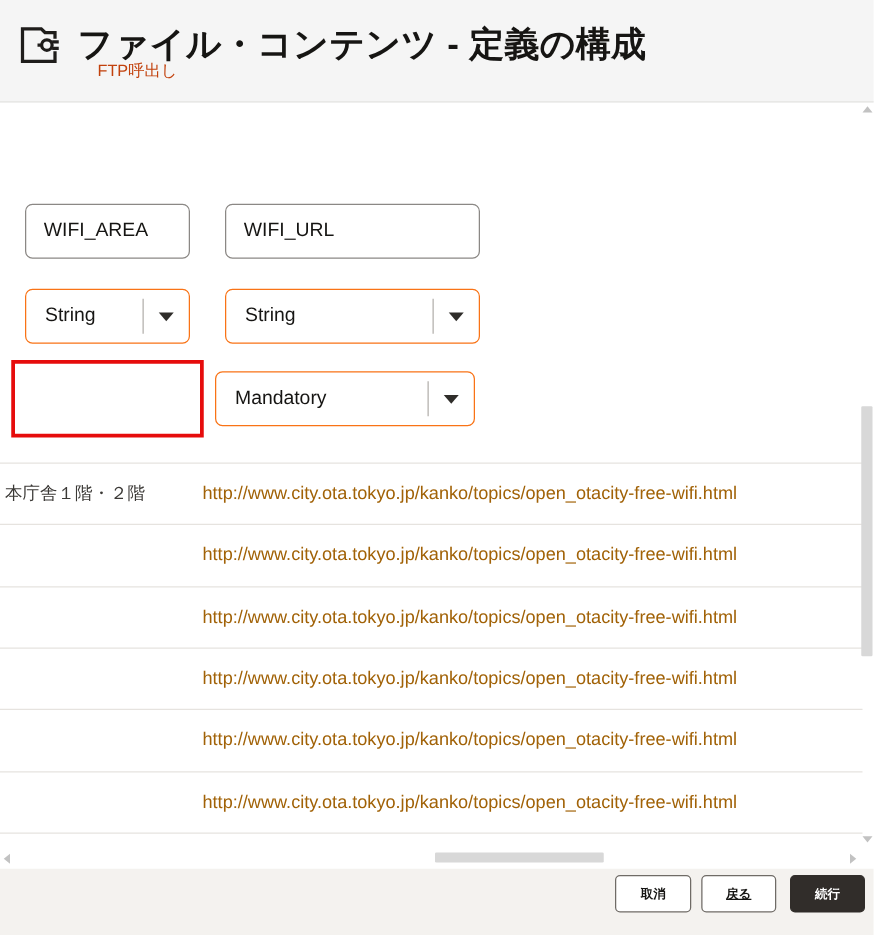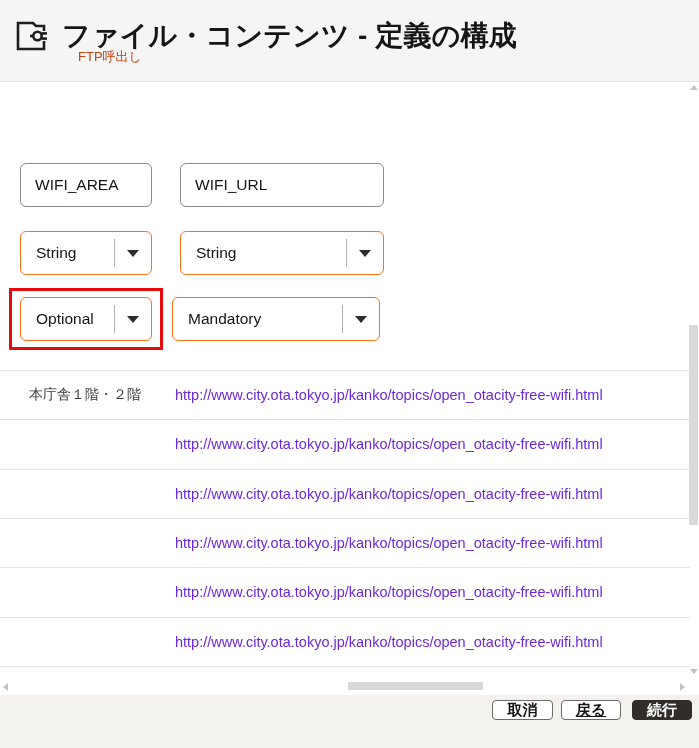--- a/index.html
+++ b/index.html
@@ -64,25 +64,25 @@
     border: 3px solid #e60c0c; pointer-events: none; z-index: 5;
   }
 
   
   .datatable { position: absolute; left: 0; top: 370px; width: 690px; border-top: 1px solid #e6e3df; }
   .trow {
     height: 49.33px; border-bottom: 1px solid #e6e3df;
     display: flex; align-items: center;
   }
   .tcell-area {
-    flex: 0 0 162px; padding-left: 16px;
-    font-size: 14px; color: #3b3936; white-space: nowrap; overflow: hidden; margin-left: 13px;
+    flex: 0 0 162px; padding-left: 4px;
+    font-size: 14px; color: #3b3936; white-space: nowrap; overflow: hidden;
   }
   .tcell-url {
-    flex: 1 1 auto; font-size: 14.5px; color: #6d28d9; white-space: nowrap; overflow: hidden;
+    flex: 1 1 auto; font-size: 14.5px; color: #a16207; white-space: nowrap; overflow: hidden;
   }
 
   
   .vscroll { position: absolute; right: 0; top: 82px; width: 10px; height: 596px; }
   .vscroll .arrow-up {
     position: absolute; top: 3px; left: 1px;
     width: 0; height: 0; border-left: 4px solid transparent; border-right: 4px solid transparent;
     border-bottom: 5px solid #c2c2c2;
   }
   .vscroll .arrow-down {
@@ -109,24 +109,24 @@
     position: absolute; left: 348px; top: 4px; width: 135px; height: 8px;
     background: #d8d8d8; border-radius: 1px;
   }
 
   
   .footer {
     position: absolute; left: 0; top: 695px; width: 699px; height: 53px;
     background: #f4f2ef;
   }
   .btn {
-    position: absolute; top: 5px; height: 20px;
+    position: absolute; top: 5px; height: 30px;
     border: 1px solid #6f6b66; border-radius: 4px; background: #ffffff;
     font-family: "Liberation Sans", sans-serif;
-    font-size: 15px; font-weight: 600; color: #161513;
+    font-size: 10px; font-weight: 600; color: #161513;
     display: flex; align-items: center; justify-content: center; cursor: pointer;
     padding: 0;
   }
   .btn-cancel { left: 492px; width: 61px; }
   .btn-back   { left: 561px; width: 60px; text-decoration: underline; }
   .btn-continue {
     left: 632px; width: 60px;
     background: #312d2a; border-color: #312d2a; color: #ffffff;
   }
 </style>
@@ -156,26 +156,20 @@
       <div class="caret"></div>
     </div>
   </div>
   <div class="dropdown dd-type-2">
     <div class="dd-value">String</div>
     <div class="dd-caretzone">
       <div class="caret"></div>
     </div>
   </div>
 
-  <div class="dropdown dd-req-1">
-    <div class="dd-value">Optional</div>
-    <div class="dd-caretzone">
-      <div class="caret"></div>
-    </div>
-  </div>
   <div class="red-annotation"></div>
   <div class="dropdown dd-req-2">
     <div class="dd-value">Mandatory</div>
     <div class="dd-caretzone">
       <div class="caret"></div>
     </div>
   </div>
 
   <div class="datatable">
     <div class="trow">

